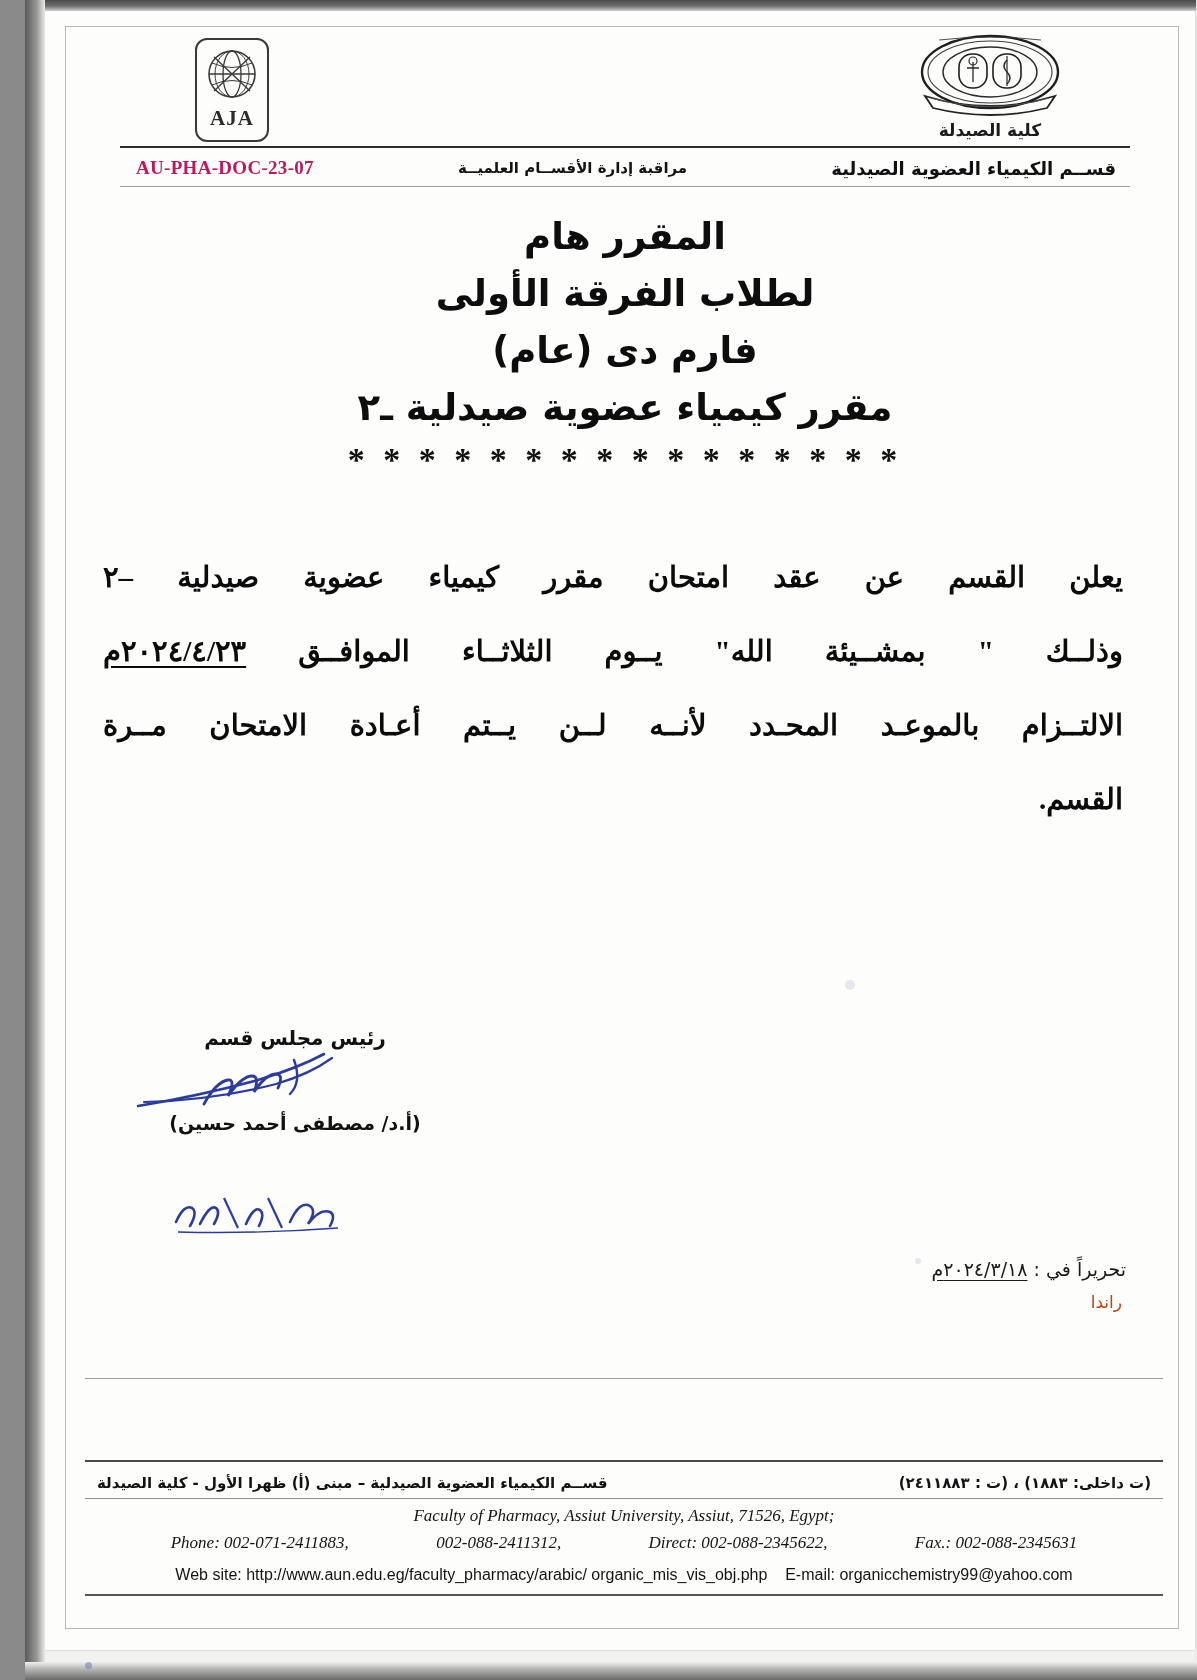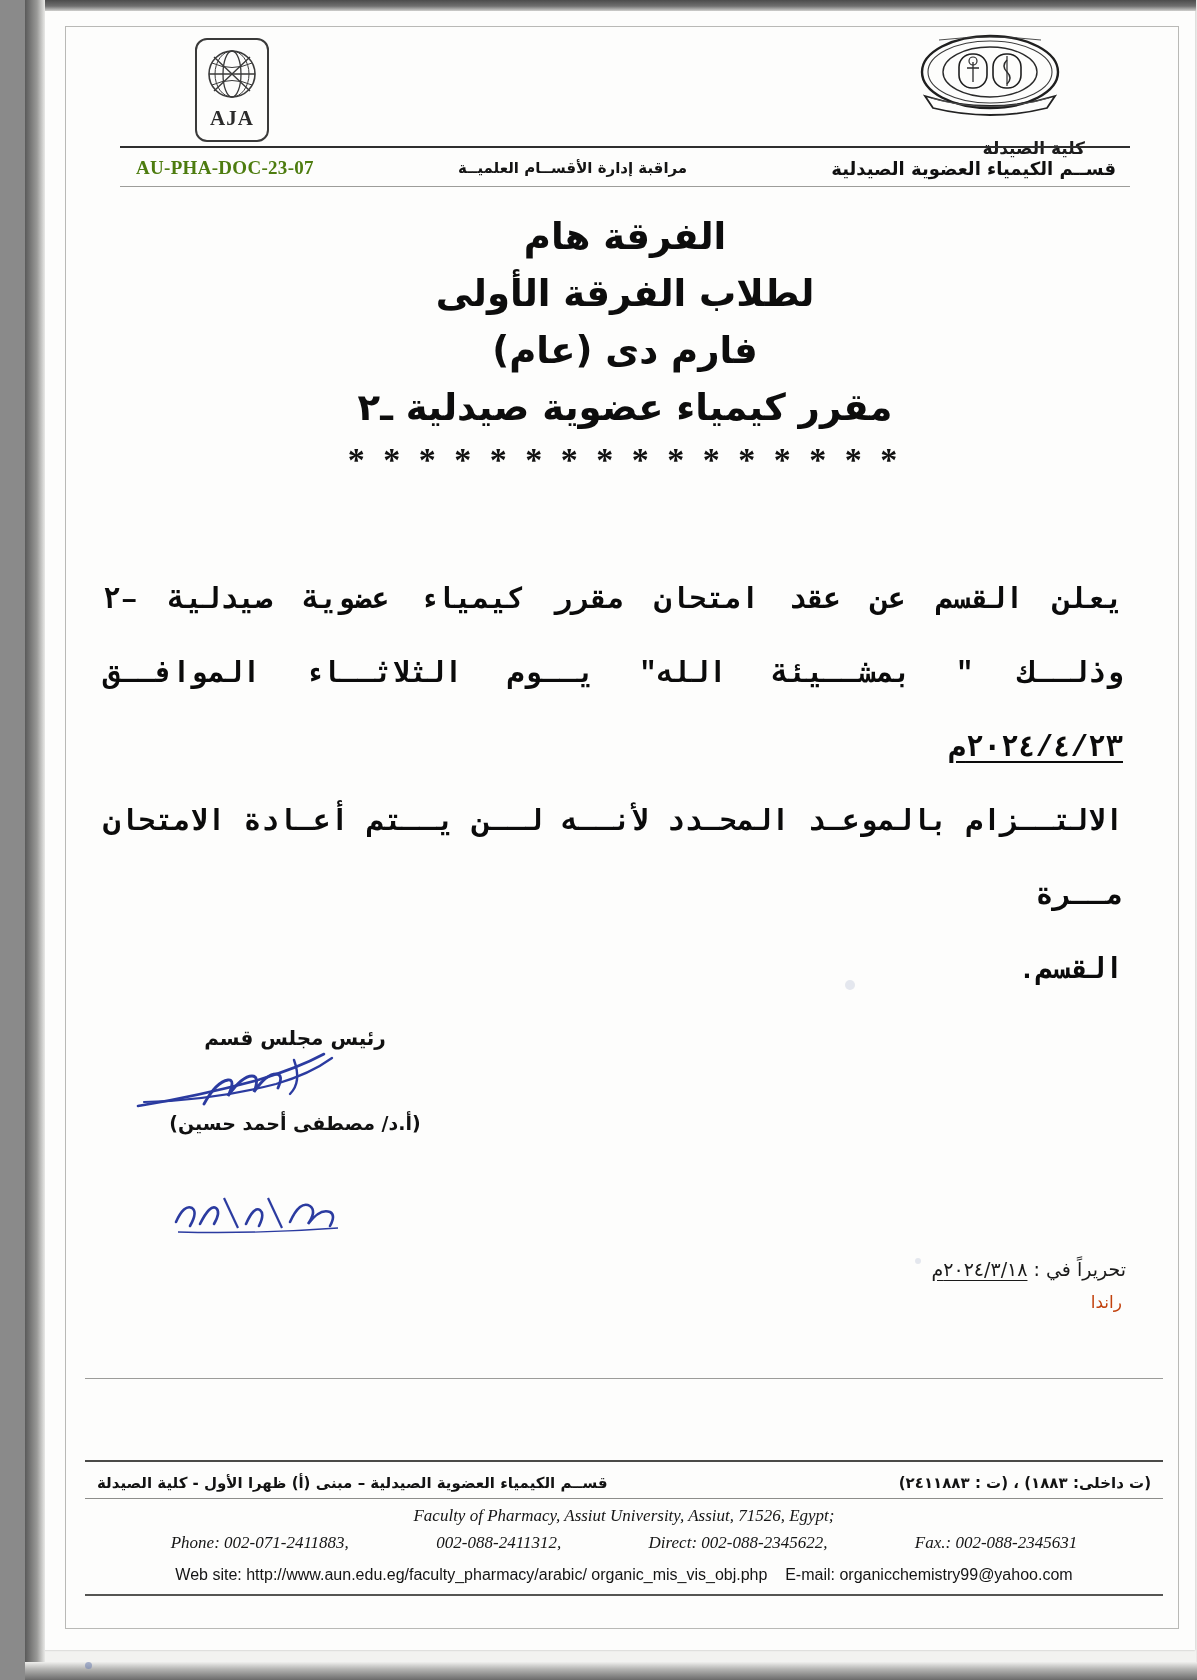--- a/index.html
+++ b/index.html
@@ -80,23 +80,23 @@
   }
 
   .fac-seal {
     position: absolute;
     right: 45px; top: 2px;
     width: 190px; height: 85px;
   }
   .fac-seal svg { display:block; }
   .fac-name {
     position: absolute;
-    right: 45px; top: 108px;
+    right: 45px; top: 90px;
     width: 190px;
-    text-align: right;
+    text-align: center;
     direction: rtl;
     font-family: "DejaVu Sans", sans-serif;
     font-size: 17px;
     font-weight: bold;
     color: #1c1c1c;
   }
 
   .header-rule {
     position: absolute;
     left: 95px; top: 146px;
@@ -115,21 +115,21 @@
     left: 95px; top: 152px;
     width: 1010px; height: 32px;
     display: flex;
     align-items: center;
     justify-content: space-between;
   }
   .doc-code {
     font-family: "Liberation Serif", serif;
     font-size: 19px;
     font-weight: bold;
-    color: #4d7c0f;
+    color: #be185d;
     letter-spacing: .3px;
     padding-left: 16px;
   }
   .hdr-mid {
     direction: rtl;
     font-family: "DejaVu Sans", sans-serif;
     font-size: 15px;
     font-weight: bold;
     color: #141414;
   }
@@ -164,26 +164,26 @@
     font-weight: bold;
     letter-spacing: 5px;
     color: #121212;
     line-height: 48px;
     direction: ltr;
   }
 
   
   .body-text {
     position: absolute;
-    left: 78px; top: 564px;
+    left: 78px; top: 540px;
     width: 1020px;
     direction: rtl;
     text-align: justify;
     text-align-last: justify;
-    font-family: Liberation Mono, monospace;
+    font-family: Liberation Serif, serif;
     font-size: 29px;
     font-weight: bold;
     line-height: 74px;
     color: #0b0b0b;
   }
   .body-text .u { text-decoration: underline; text-underline-offset: 5px; }
   .line-tail { text-align-last: right; }
 
   .closing {
     position: absolute;
@@ -339,21 +339,21 @@
   <div class="header-rule"></div>
 
   <div class="hdr-row">
     <div class="doc-code">AU-PHA-DOC-23-07</div>
     <div class="hdr-mid">مراقبة إدارة الأقســام العلميــة</div>
     <div class="hdr-right">قســم الكيمياء العضوية الصيدلية</div>
   </div>
   <div class="header-rule2"></div>
 
   <div class="titles">
-    <div class="t-line">الفرقة هام</div>
+    <div class="t-line">المقرر هام</div>
     <div class="t-line">لطلاب الفرقة الأولى</div>
     <div class="t-line">فارم دى (عام)</div>
     <div class="t-line">مقرر كيمياء عضوية صيدلية ـ٢</div>
     <div class="stars">* * * * * * * * * * * * * * * *</div>
   </div>
 
   <div class="body-text">
     <div>يعلن القسم عن  عقد امتحان مقرر كيمياء عضوية صيدلية –٢</div>
     <div><span>وذلــك " بمشــيئة الله"  يــوم  الثلاثــاء الموافــق </span><span class="u">٢٠٢٤/٤/٢٣م</span></div>
     <div>الالتــزام بالموعـد المحـدد لأنــه لــن يــتم أعـادة الامتحان مــرة</div>

